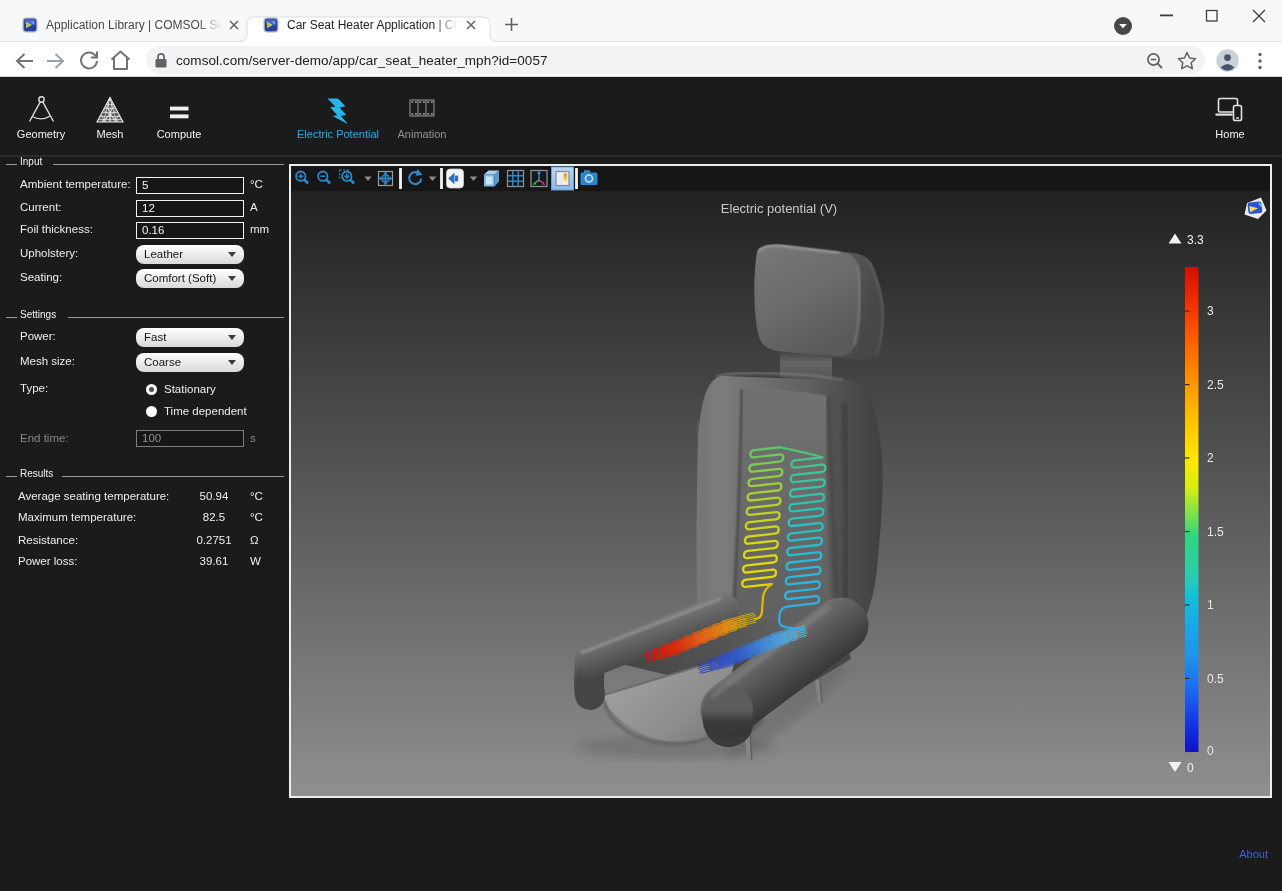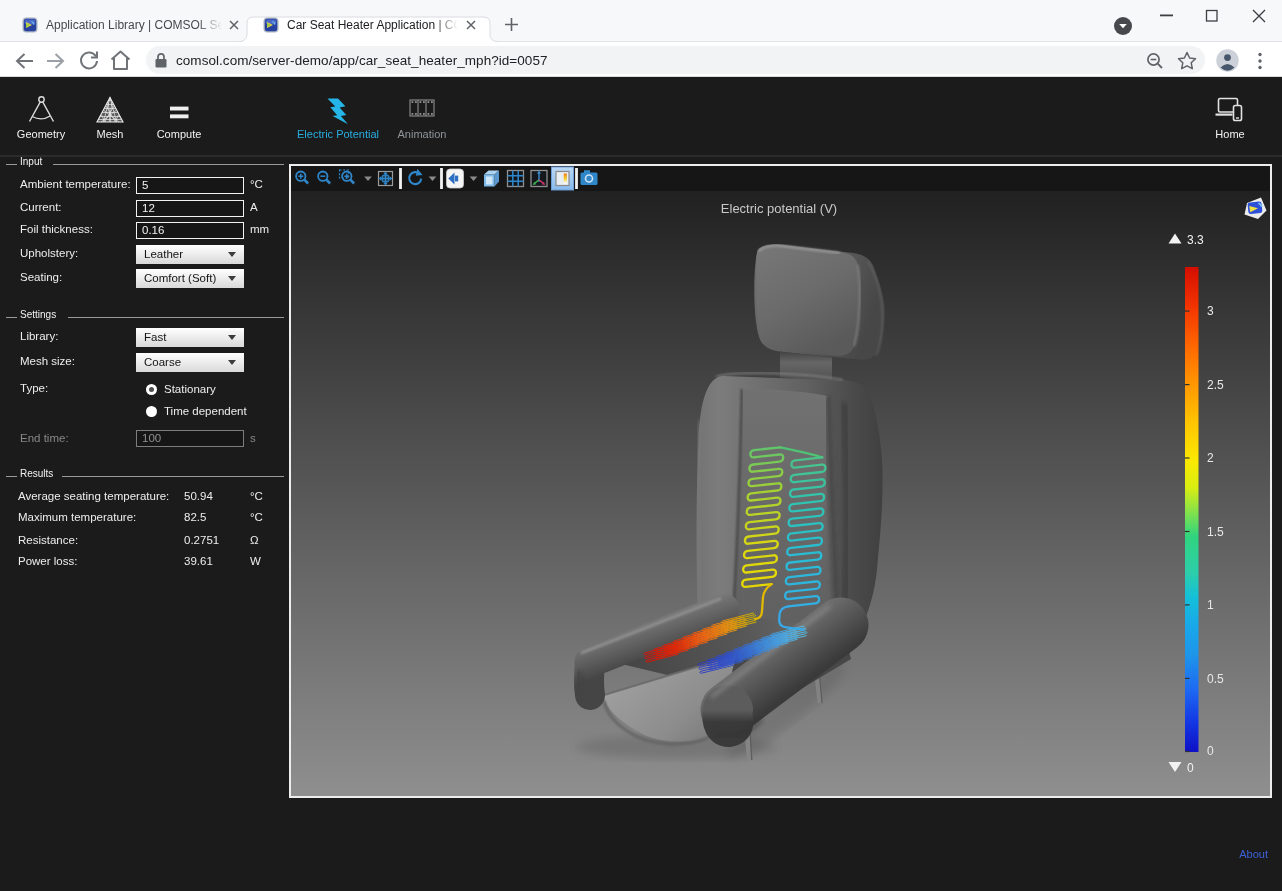--- a/index.html
+++ b/index.html
@@ -18,25 +18,25 @@
 .rbtn svg{display:block;margin:3px auto 1px auto}
 .rlabel{display:block;margin-top:1px;letter-spacing:0}
 #ribline{position:absolute;left:0;top:78px;width:1282px;height:2px;background:#2b2b2b}
 
 .lab{position:absolute;color:#ededed;font-size:11.5px;white-space:nowrap}
 .dim{color:#878787!important}
 .sech{position:absolute;color:#f2f2f2;font-size:10px}
 .sline{position:absolute;height:1px;background:#9a9a9a}
 .tin{position:absolute;left:136px;width:108px;height:17px;background:#161616;border:1.5px solid #f2f2f2;color:#f2f2f2;font-size:11.5px;font-family:"Liberation Sans",sans-serif;padding:0 0 0 5px;line-height:14px}
 .tin.off{border-color:#7d7d7d;color:#8f8f8f}
-.combo{position:absolute;left:136px;width:108px;height:19px;border-radius:0;background:linear-gradient(#ffffff,#d9d9d9);color:#141414;font-size:11.5px;line-height:19px;padding-left:8px}
+.combo{position:absolute;left:136px;width:108px;height:19px;border-radius:8px;background:linear-gradient(#ffffff,#d9d9d9);color:#141414;font-size:11.5px;line-height:19px;padding-left:8px}
 .combo:after{content:"";position:absolute;right:8px;top:7px;border-left:4.5px solid transparent;border-right:4.5px solid transparent;border-top:5.5px solid #3c3c3c}
 .radio{position:absolute;width:11px;height:11px;border-radius:50%;background:#fff}
 .radio.sel:after{content:"";position:absolute;left:2.8px;top:2.8px;width:5.4px;height:5.4px;border-radius:50%;background:#4f4f4f}
-.rval{position:absolute;color:#ededed;font-size:11.5px;text-align:left;width:60px}
+.rval{position:absolute;color:#ededed;font-size:11.5px;text-align:center;width:60px}
 
 #frame{position:absolute;left:289px;top:87px;width:983px;height:634px;border:2px solid #ededed;background:#161616}
 #gtools{position:absolute;left:0;top:0;width:979px;height:25px;background:#161616}
 #plot{position:absolute;left:0;top:25px}
 #about{position:absolute;right:14px;top:771px;color:#3d62d8;font-size:11px}
 </style></head>
 <body>
 
 <div id="titlebar"></div>
 <div id="tabline"></div>
@@ -207,21 +207,21 @@
 <div class="lab" style="left:20px;top:146px">Foil thickness:</div>
     <div class="tin" style="top:145px">0.16</div>
     <div class="lab" style="left:250px;top:146px">mm</div>
 <div class="lab" style="left:20px;top:170px">Upholstery:</div>
     <div class="combo" style="top:168px">Leather</div>
 <div class="lab" style="left:20px;top:194px">Seating:</div>
     <div class="combo" style="top:192px">Comfort (Soft)</div>
 <div class="sech" style="left:20px;top:232px">Settings</div>
     <div class="sline" style="left:6px;top:240px;width:11px"></div>
     <div class="sline" style="left:68px;top:240px;width:216px"></div>
-<div class="lab" style="left:20px;top:253px">Library:</div>
+<div class="lab" style="left:20px;top:253px">Power:</div>
     <div class="combo" style="top:251px">Fast</div>
 <div class="lab" style="left:20px;top:278px">Mesh size:</div>
     <div class="combo" style="top:276px">Coarse</div>
 <div class="lab" style="left:20px;top:305px">Type:</div>
 <div class="radio sel" style="left:146px;top:307px"></div>
     <div class="lab" style="left:164px;top:306px">Stationary</div>
 <div class="radio" style="left:146px;top:329px"></div>
     <div class="lab" style="left:164px;top:328px">Time dependent</div>
 <div class="lab dim" style="left:20px;top:355px">End time:</div>
     <div class="tin off" style="top:353px">100</div>

